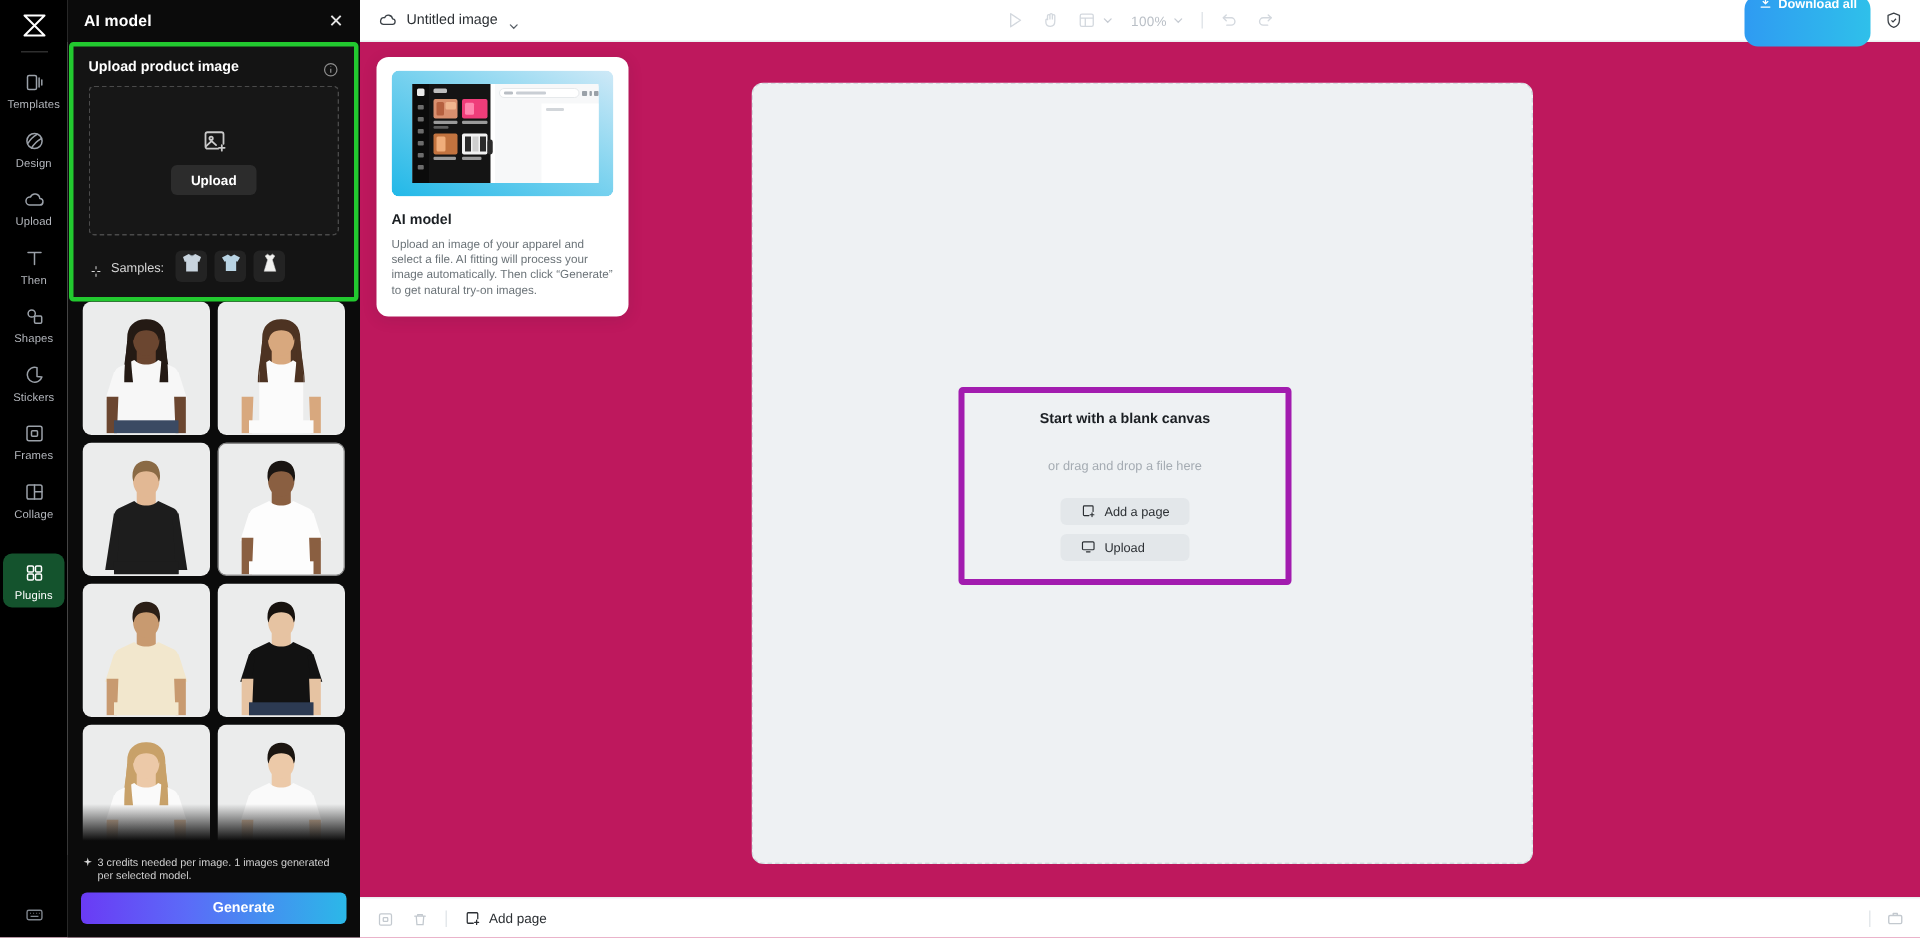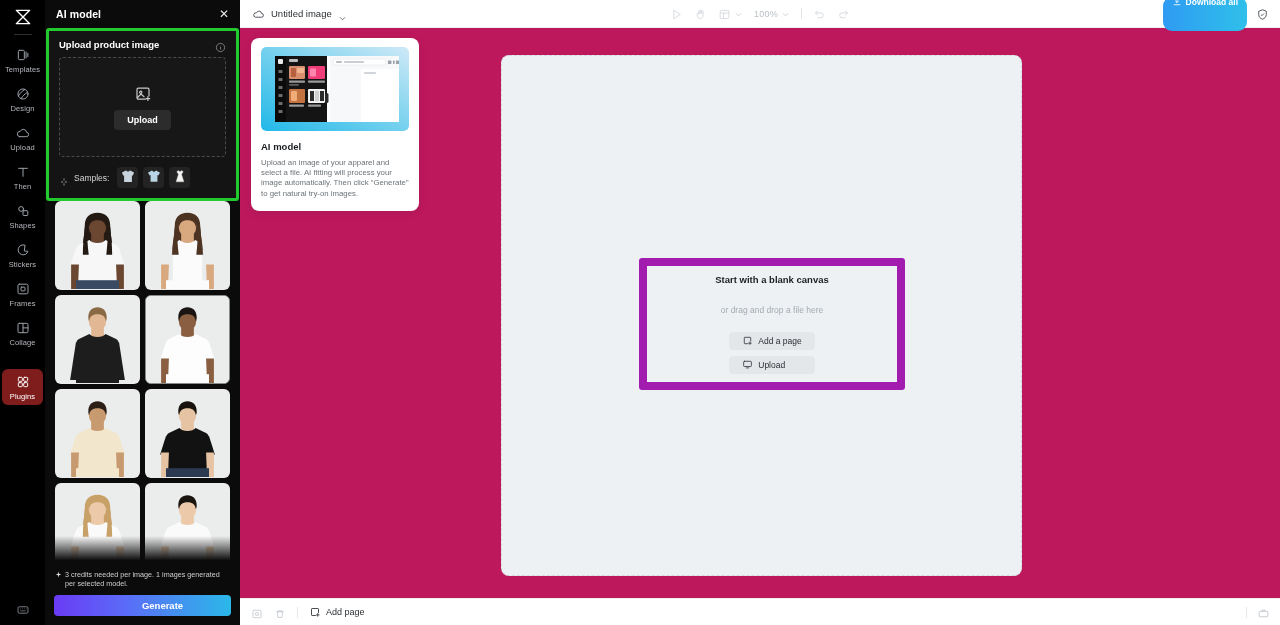--- a/index.html
+++ b/index.html
@@ -19,21 +19,21 @@
   }
   .rail-logo { margin-top:5px; width:30px; height:24px; display:flex; align-items:center; justify-content:center; }
   .rail-sep { width:18px; height:1px; background:#2e2e2e; margin:5px 0 7px; }
   .rail-item {
     width:41px; padding:5px 0 4px; display:flex; flex-direction:column;
     align-items:center; gap:2px; border-radius:6px; margin-bottom:3px;
     cursor:pointer;
   }
   .rail-item .ri-ic { width:16px; height:16px; display:block; }
   .rail-item .ri-lb { font-size:7.5px; color:#b4b7bd; letter-spacing:.1px; line-height:9px; }
-  .rail-item.active { background:#7f1d1d;margin-top:18px; }
+  .rail-item.active { background:#14532d;margin-top:18px; }
   .rail-item.active .ri-lb { color:#ffffff; }
   .rail-bottom { position:absolute; bottom:8px; left:0; width:45px; display:flex; justify-content:center; }
 
   
   .panel {
     width:195px; flex:0 0 195px; height:625px; background:#0b0b0b;
     position:relative; display:flex; flex-direction:column;
   }
   .panel-head {
     height:28px; display:flex; align-items:center; justify-content:space-between;
@@ -120,22 +120,22 @@
     color:#fff; font-size:8.5px; font-weight:bold;
   }
   .shield { width:13px; height:13px; cursor:pointer;}
 
   .canvas-area { flex:1; position:relative; }
   .page-frame {
     position:absolute; left:261px; top:27px; width:521px; height:521px;
     border:1px dashed #d3d9de; border-radius:8px; background:#eef1f3;
   }
   .blank-card {
-    position:absolute; left:399px; top:230px; width:266px; height:132px;
-    border:8px solid #a21caf; border-radius:3px;
+    position:absolute; left:399px; top:230px; width:222px; height:132px;
+    border:4px solid #a21caf; border-radius:3px;
     display:flex; flex-direction:column; align-items:center; justify-content:center;
     background:#eef1f3;
   }
   .bc-t1 { font-size:9.5px; font-weight:bold; color:#1b1f23; }
   .bc-t2 { font-size:8.5px; color:#a4abb2; margin-top:20px; }
   .bc-btns { display:flex; gap:6px; margin-top:17px;flex-direction:column; }
   .bc-btn {
     display:flex; align-items:center; gap:5px; height:18px; padding:0 13px;
     background:#e3e7ea; border:none; border-radius:4px; cursor:pointer;
     font-size:8.5px; color:#2b2f33;

